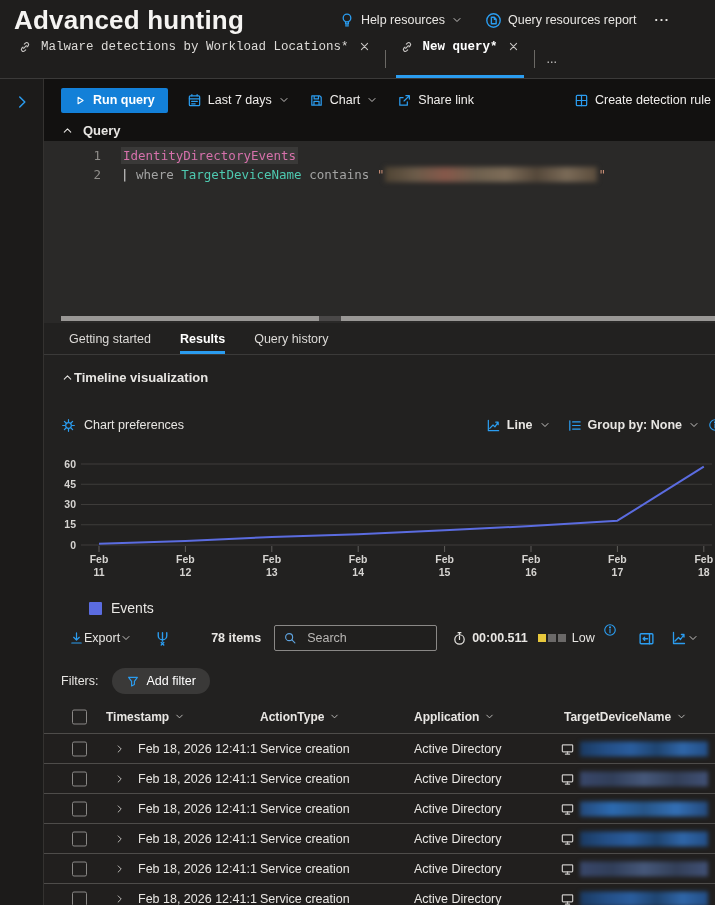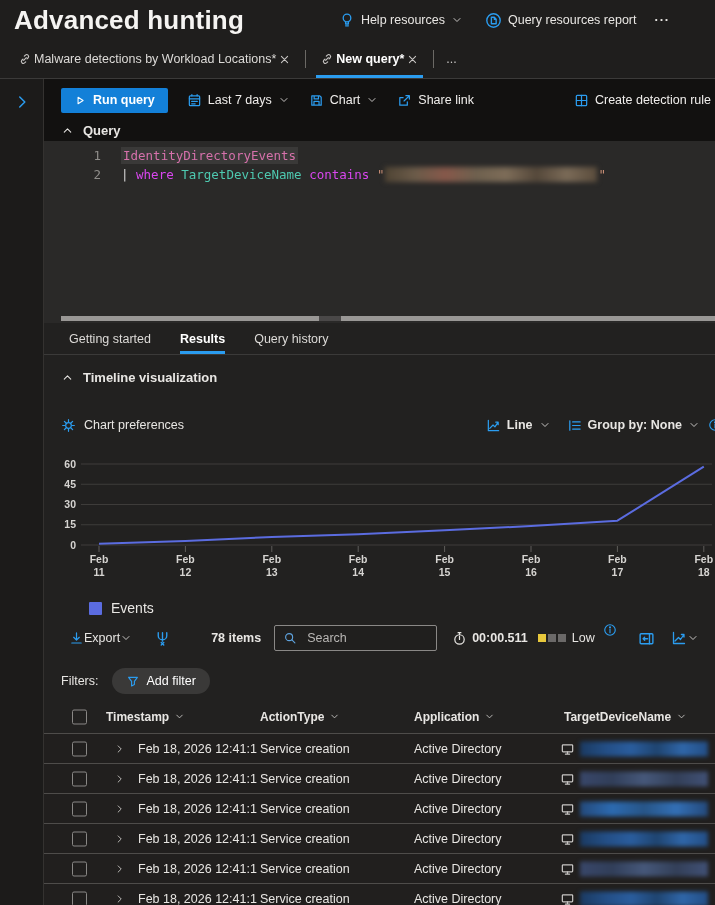--- a/index.html
+++ b/index.html
@@ -11,21 +11,21 @@
 
   
   .top-header{height:40px;background:#1f1e1d;display:flex;align-items:center;padding:0 45px 0 14px;}
   .page-title{font-size:26px;font-weight:bold;color:#f5f4f2;letter-spacing:.2px;}
   .spacer{flex:1;}
   .hdr-item{display:flex;align-items:center;gap:6px;margin-left:22px;cursor:pointer;}
   .hdr-more{margin-left:18px;font-weight:bold;color:#e8e6e3;letter-spacing:1px;}
 
   
   .tab-bar{height:38px;background:#1f1e1d;display:flex;align-items:center;padding:0 14px;border-bottom:1px solid #3b3a39;}
-  .qtab{position:relative;display:flex;align-items:center;gap:2px;height:100%;padding:0 4px;cursor:pointer;}
+  .qtab{position:relative;display:flex;gap:9px;height:100%;padding:0 4px;cursor:pointer;font-family:Liberation Mono, monospace;}
   .qtab .label{color:#dddbd8;white-space:nowrap;}
   .qtab.active .label{color:#fff;font-weight:bold;}
   .qtab.active::after{content:"";position:absolute;left:0;right:0;bottom:0;height:3px;background:#2b9df0;}
   .tab-divider{width:1px;height:18px;background:#6b6965;margin:0 10px;}
   .tab-overflow{color:#c8c6c4;margin-left:2px;}
 
   
   .main-area{position:relative;height:827px;}
   .left-rail{position:absolute;left:0;top:0;width:43px;height:100%;background:#1c1b1a;border-right:1px solid #343230;}
   .rail-expander{margin:14px auto 0 auto;width:18px;height:18px;color:#2b9df0;cursor:pointer;}
@@ -40,38 +40,38 @@
   .tb-right{display:flex;align-items:center;gap:6px;margin-left:auto;cursor:pointer;color:#f0eeec;}
   .query-header{display:flex;align-items:center;gap:9px;margin-top:8px;font-weight:bold;font-size:13px;cursor:pointer;}
 
   
   .editor{position:relative;height:182px;background:#2a2928;box-sizing:border-box;padding-top:5px;
           font-family:"DejaVu Sans Mono",monospace;font-size:12.5px;}
   .code-line{display:flex;align-items:center;height:19px;}
   .ln{width:57px;text-align:right;padding-right:0;color:#8f8d8a;flex:none;box-sizing:border-box;}
   .code-text{padding-left:20px;white-space:pre;display:flex;align-items:center;}
   .tok-table{color:#d671ab;background:#3a3938;padding:1px 2px;}
-  .tok-kw{color:#d946ef;}
+  .tok-kw{color:#a3a3a3;}
   .tok-field{color:#4ec9b0;}
   .tok-str{color:#ce9178;}
   .tok-plain{color:#d4d4d4;}
   .redact-code{display:inline-block;width:212px;height:15px;margin:0 1px;vertical-align:middle;filter:blur(2.5px);
      background:linear-gradient(90deg,#4f4434,#6b5b49,#86584a,#6e604e,#7d6c58,#55483a,#7a6a57,#5a4c3c);}
   .editor-scrollbar{position:absolute;left:17px;right:0;bottom:2px;height:5px;background:#999795;}
   .editor-scrollbar .notch{position:absolute;left:258px;width:22px;height:5px;background:#4a4848;}
 
   
   .results-tabs{height:31px;display:flex;align-items:center;gap:29px;padding-left:25px;border-bottom:1px solid #3b3a39;background:#222120;text-align:right;}
   .rtab{position:relative;height:100%;display:flex;align-items:center;color:#dddbd8;cursor:pointer;}
   .rtab.active{color:#fff;font-weight:bold;}
   .rtab.active::after{content:"";position:absolute;left:0;right:0;bottom:0;height:3px;background:#2b9df0;}
 
   
   .timeline{height:259px;box-sizing:border-box;padding:10px 0 0 17px;background:#222120;}
-  .section-header{display:flex;align-items:center;gap:9px;height:24px;font-weight:bold;font-size:13px;cursor:pointer;}
+  .section-header{display:flex;align-items:center;height:24px;font-weight:bold;font-size:13px;cursor:pointer;}
   .prefs-row{display:flex;align-items:center;height:28px;margin-top:22px;}
   .prefs-left{display:flex;align-items:center;gap:8px;cursor:pointer;}
   .prefs-item{display:flex;align-items:center;gap:6px;margin-left:16px;cursor:pointer;}
   .prefs-item .lbl{font-weight:600;}
   .chart-wrap{margin-left:-17px;margin-top:18px;}
   .legend{display:flex;align-items:center;gap:9px;margin-top:12px;margin-left:28px;}
   .legend-swatch{width:13px;height:13px;background:#5b6ce0;border-radius:1px;}
   .legend-label{font-size:14px;color:#e8e6e3;}
 
   

